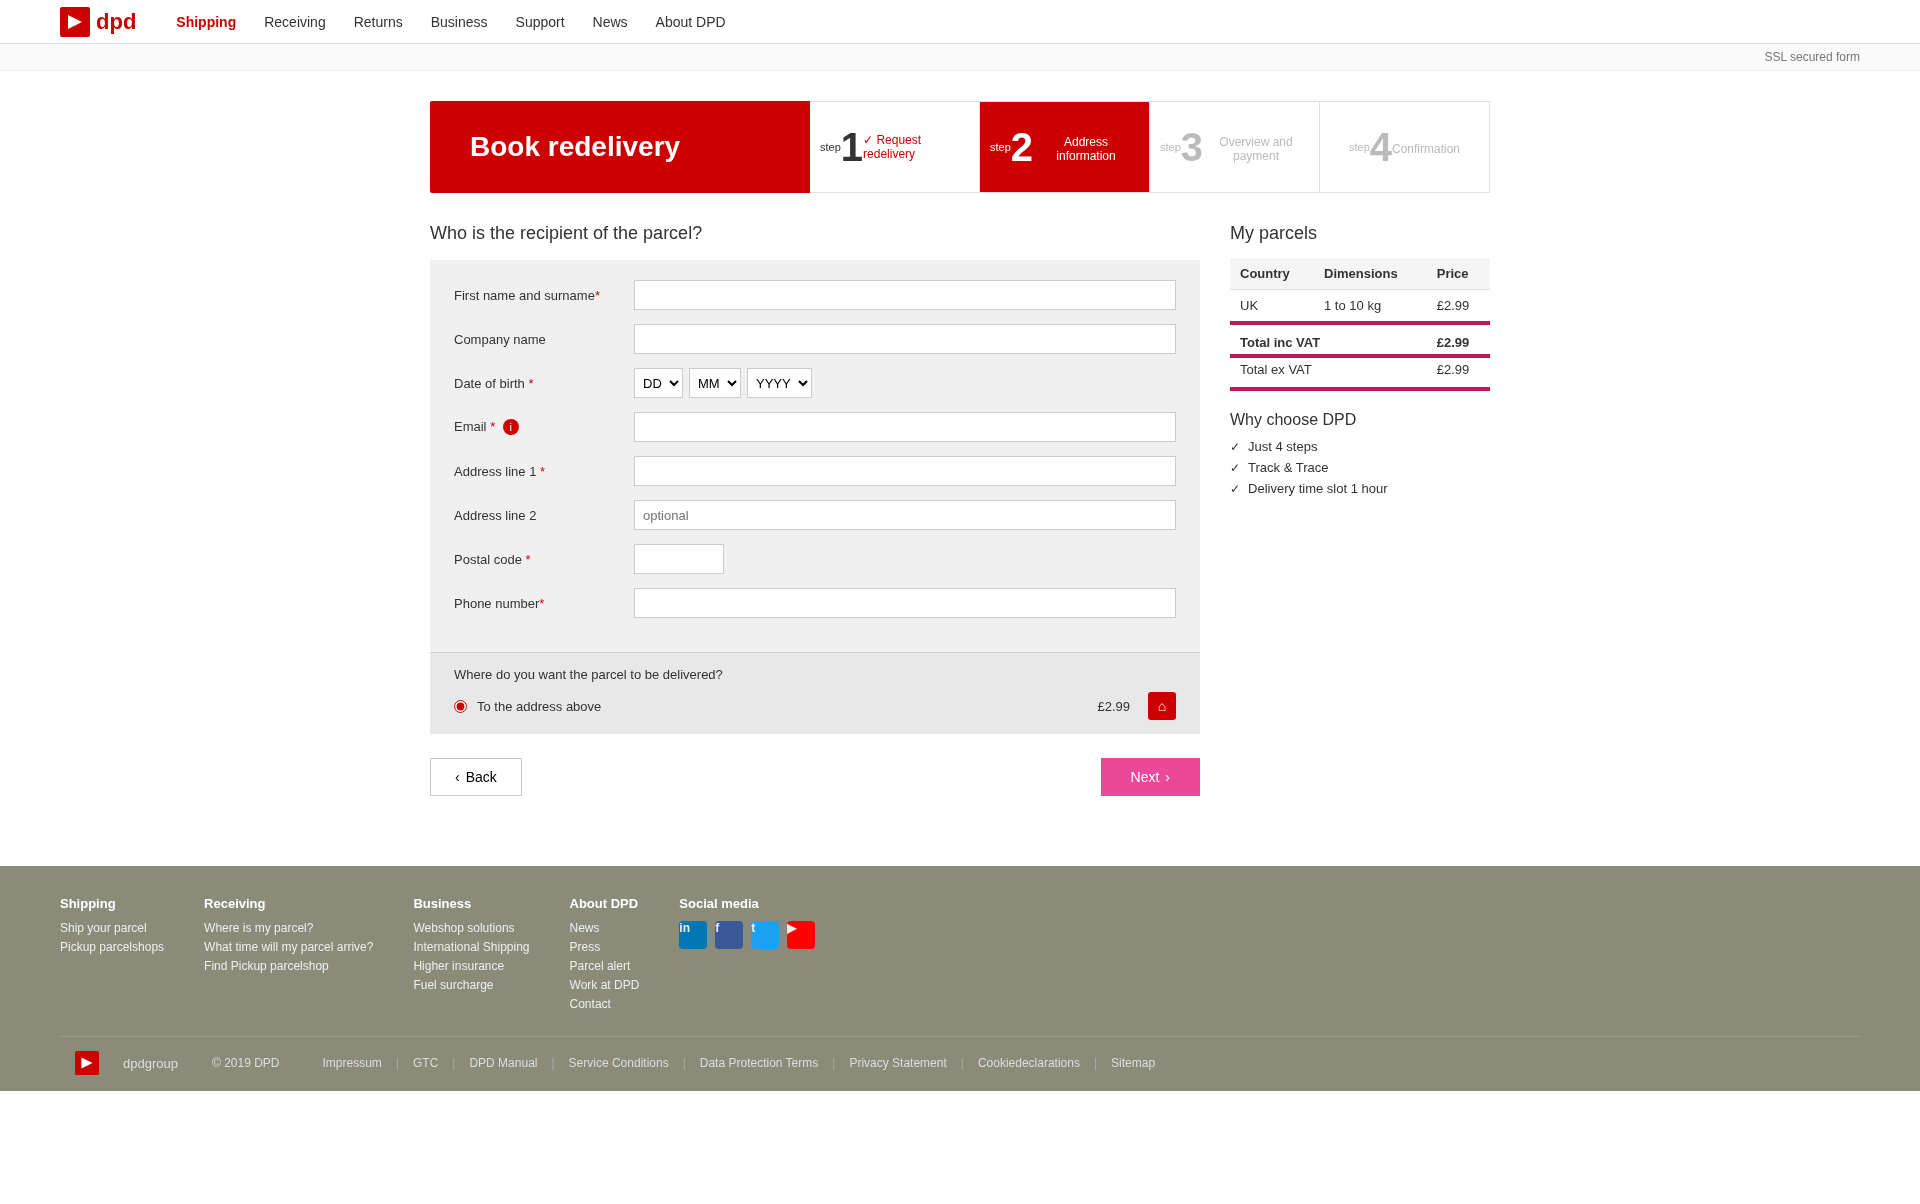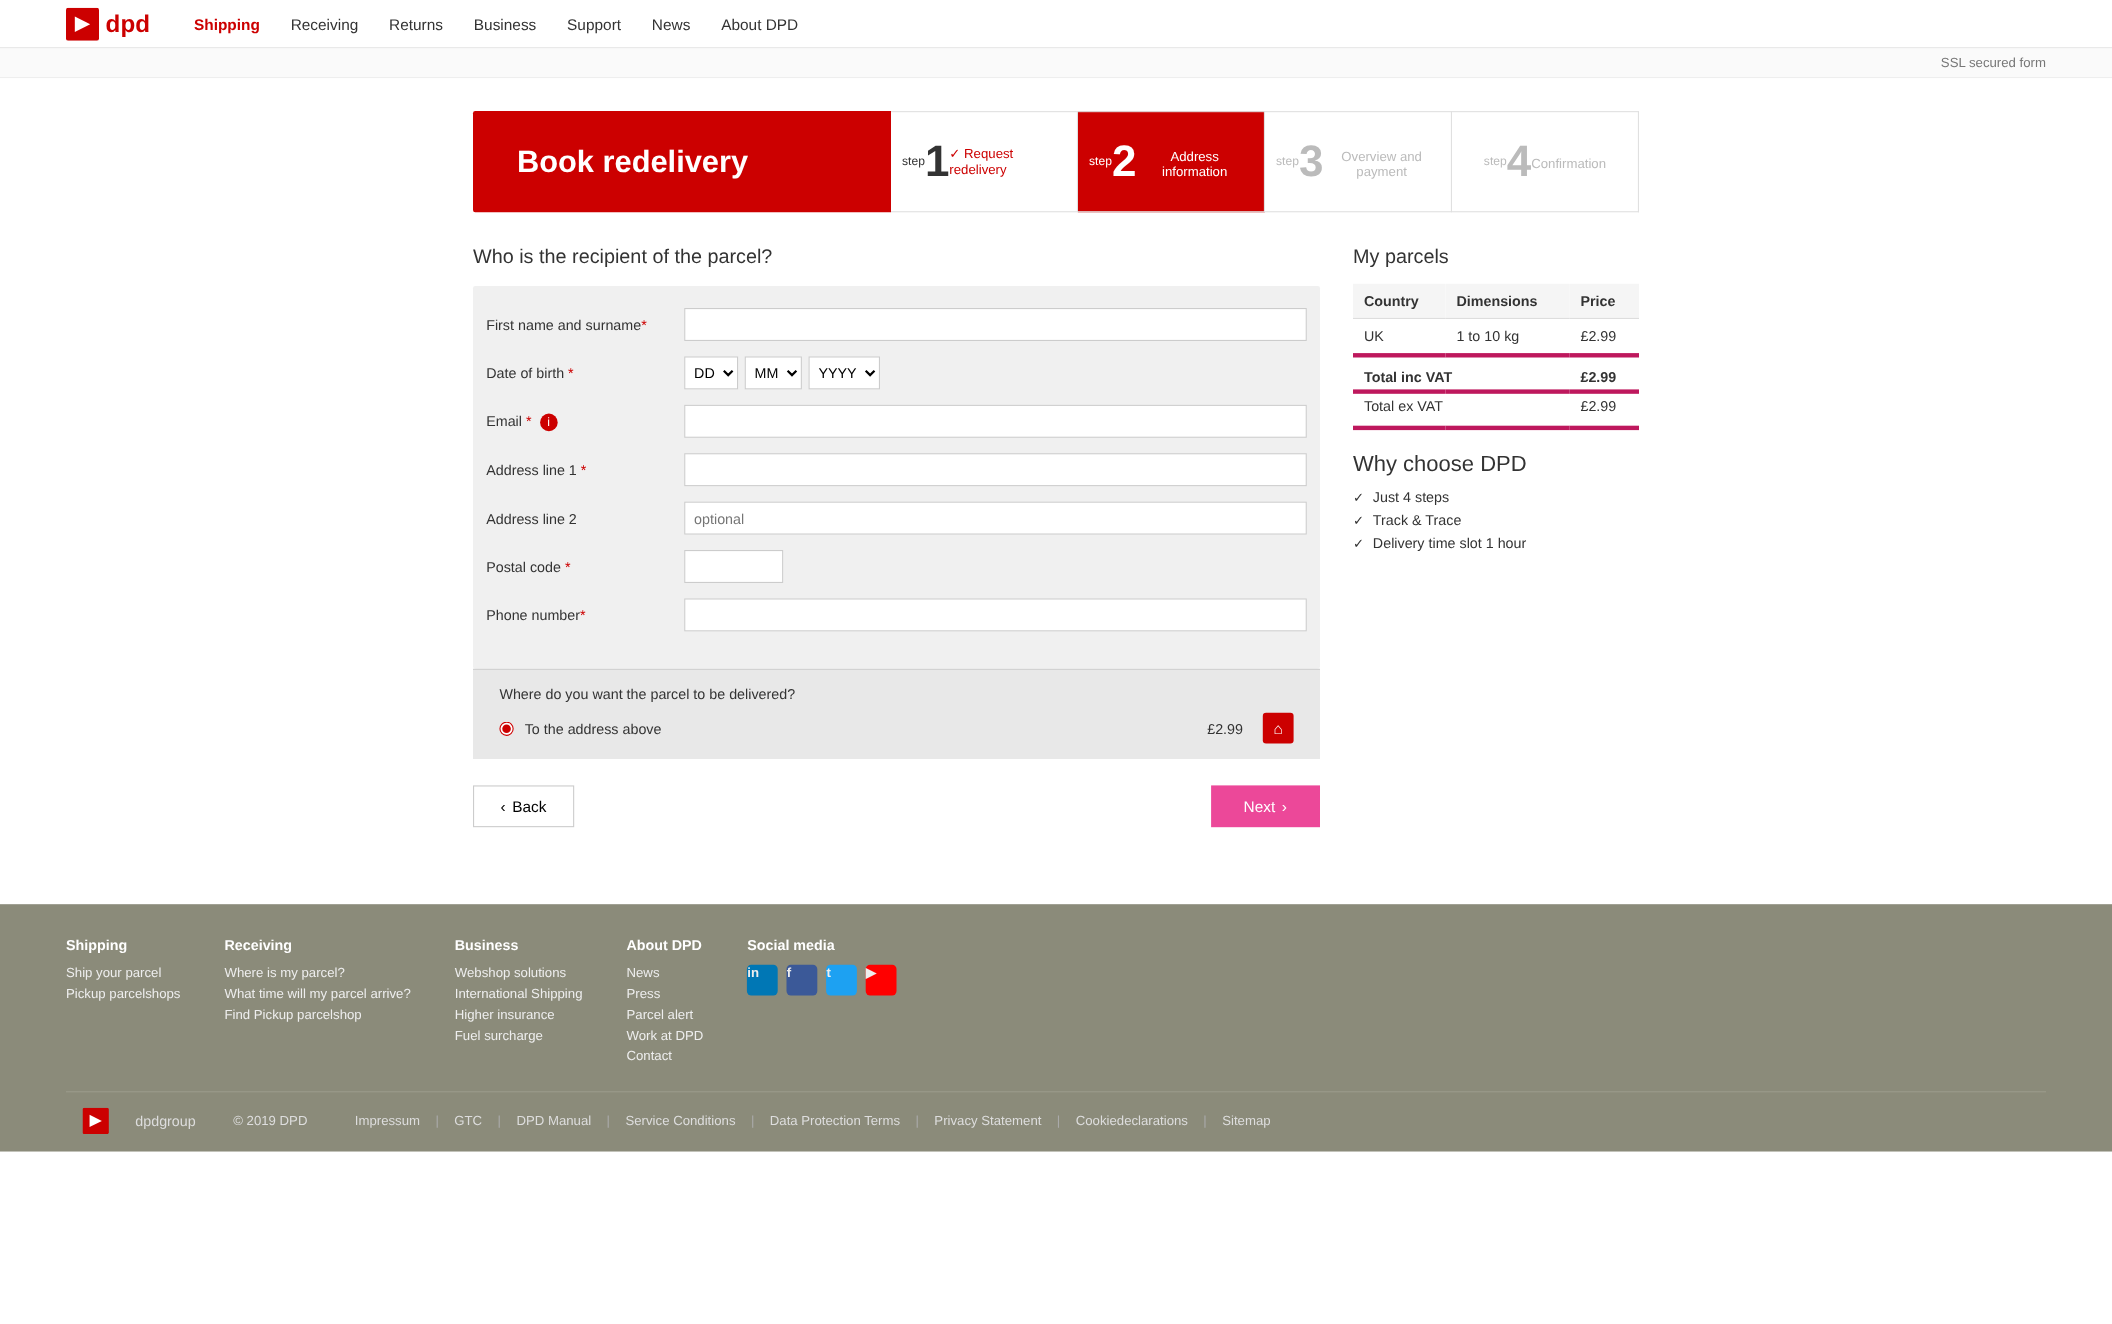--- a/index.html
+++ b/index.html
@@ -34,21 +34,21 @@
     .step-item.active .step-name { color: #fff; }
     .step-item.done .step-done-mark { color: #c00; }
 
     
     .two-col { display: flex; gap: 30px; }
     .left-col { flex: 1; }
     .right-col { flex: 0 0 260px; }
 
     
     .section-title { font-size: 18px; margin-bottom: 16px; font-weight: normal; }
-    .form-box { background: #f0f0f0; padding: 20px 12px; border-radius: 2px; }
+    .form-box { background: #f0f0f0; padding: 20px 24px; border-radius: 2px; }
     .form-row { display: flex; align-items: center; margin-bottom: 14px; gap: 10px; }
     .form-label { flex: 0 0 170px; font-size: 13px; color: #333; }
     .form-label .required { color: #c00; }
     .form-input { flex: 1; height: 30px; border: 1px solid #ccc; padding: 0 8px; font-size: 13px; background: #fff; }
     .form-input.optional { color: #aaa; }
     .form-input.postal { max-width: 90px; flex: 0 0 90px; }
     .date-selects { display: flex; gap: 6px; flex: 1; }
     .date-selects select { height: 30px; border: 1px solid #ccc; background: #fff; font-size: 13px; padding: 0 4px; }
     .info-icon { display: inline-block; background: #c00; color: #fff; border-radius: 50%; width: 16px; height: 16px; font-size: 11px; text-align: center; line-height: 16px; margin-left: 4px; }
 
@@ -62,21 +62,21 @@
 
     
     .parcels-title { font-size: 18px; margin-bottom: 14px; font-weight: normal; }
     .parcels-table { width: 100%; border-collapse: collapse; font-size: 13px; }
     .parcels-table th { text-align: left; padding: 8px 10px; background: #f5f5f5; font-weight: bold; border-bottom: 1px solid #ddd; }
     .parcels-table td { padding: 8px 10px; border-bottom: 4px solid #be185d; }
     .parcels-table .total-row td { font-weight: bold; padding: 10px 10px 4px; }
     .parcels-table .total-ex-row td { padding: 4px 10px 10px; }
 
     
-    .why-title { font-size: 20px; margin: 20px 0 10px; font-weight: normal; }
+    .why-title { font-size: 16px; margin: 20px 0 10px; font-weight: normal; }
     .why-list { list-style: none; }
     .why-list li { display: flex; align-items: center; gap: 8px; font-size: 13px; margin-bottom: 6px; }
     .check-icon { color: #333; font-size: 12px; }
 
     
     .nav-buttons { display: flex; justify-content: space-between; margin-top: 24px; }
     .btn-back { background: #fff; border: 1px solid #ccc; padding: 10px 24px; font-size: 14px; cursor: pointer; display: flex; align-items: center; gap: 6px; }
     .btn-next { background: #ec4899; color: #fff; border: none; padding: 10px 30px; font-size: 14px; cursor: pointer; display: flex; align-items: center; gap: 6px; }
 
     
@@ -165,20 +165,24 @@
 
       <div class="form-box">
 
         <div class="form-row">
           <label class="form-label">
             <span>First name and surname</span><span class="required">*</span>
           </label>
           <input type="text" class="form-input" style="">
         </div>
 
+        <div class="form-row">
+          <label class="form-label">Company name</label>
+          <input type="text" class="form-input" style="">
+        </div>
 
         <div class="form-row">
           <label class="form-label">
             <span>Date of birth</span><span class="required"> *</span>
           </label>
           <div class="date-selects">
             <select>
               <option>DD</option>
             </select>
             <select>

